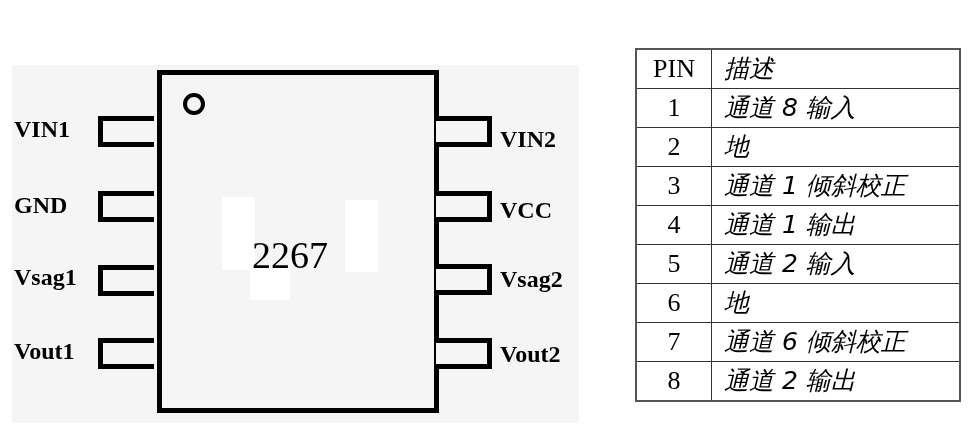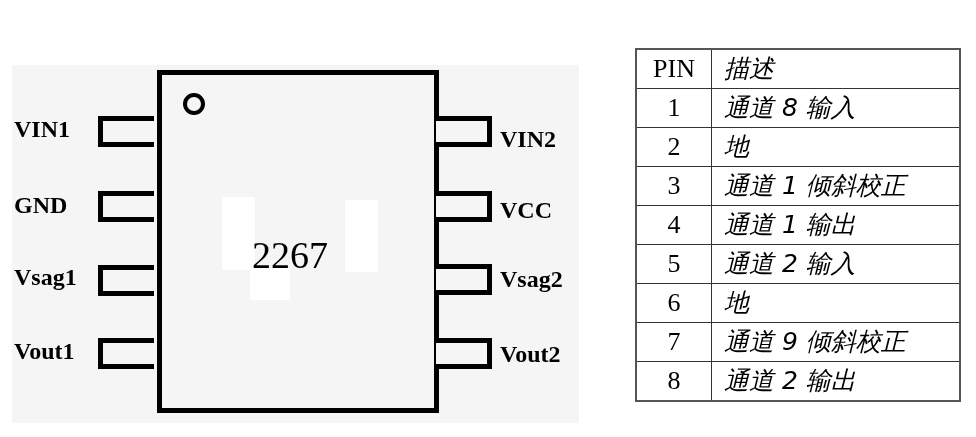--- a/index.html
+++ b/index.html
@@ -86,20 +86,20 @@
   <tr>
     <td class="num">5</td>
     <td class="desc">通道 2 输入</td>
   </tr>
   <tr>
     <td class="num">6</td>
     <td class="desc">地</td>
   </tr>
   <tr>
     <td class="num">7</td>
-    <td class="desc">通道 9 倾斜校正</td>
+    <td class="desc">通道 6 倾斜校正</td>
   </tr>
   <tr>
     <td class="num">8</td>
     <td class="desc">通道 2 输出</td>
   </tr>
 </tbody>
   </table>
 
 </body></html>

